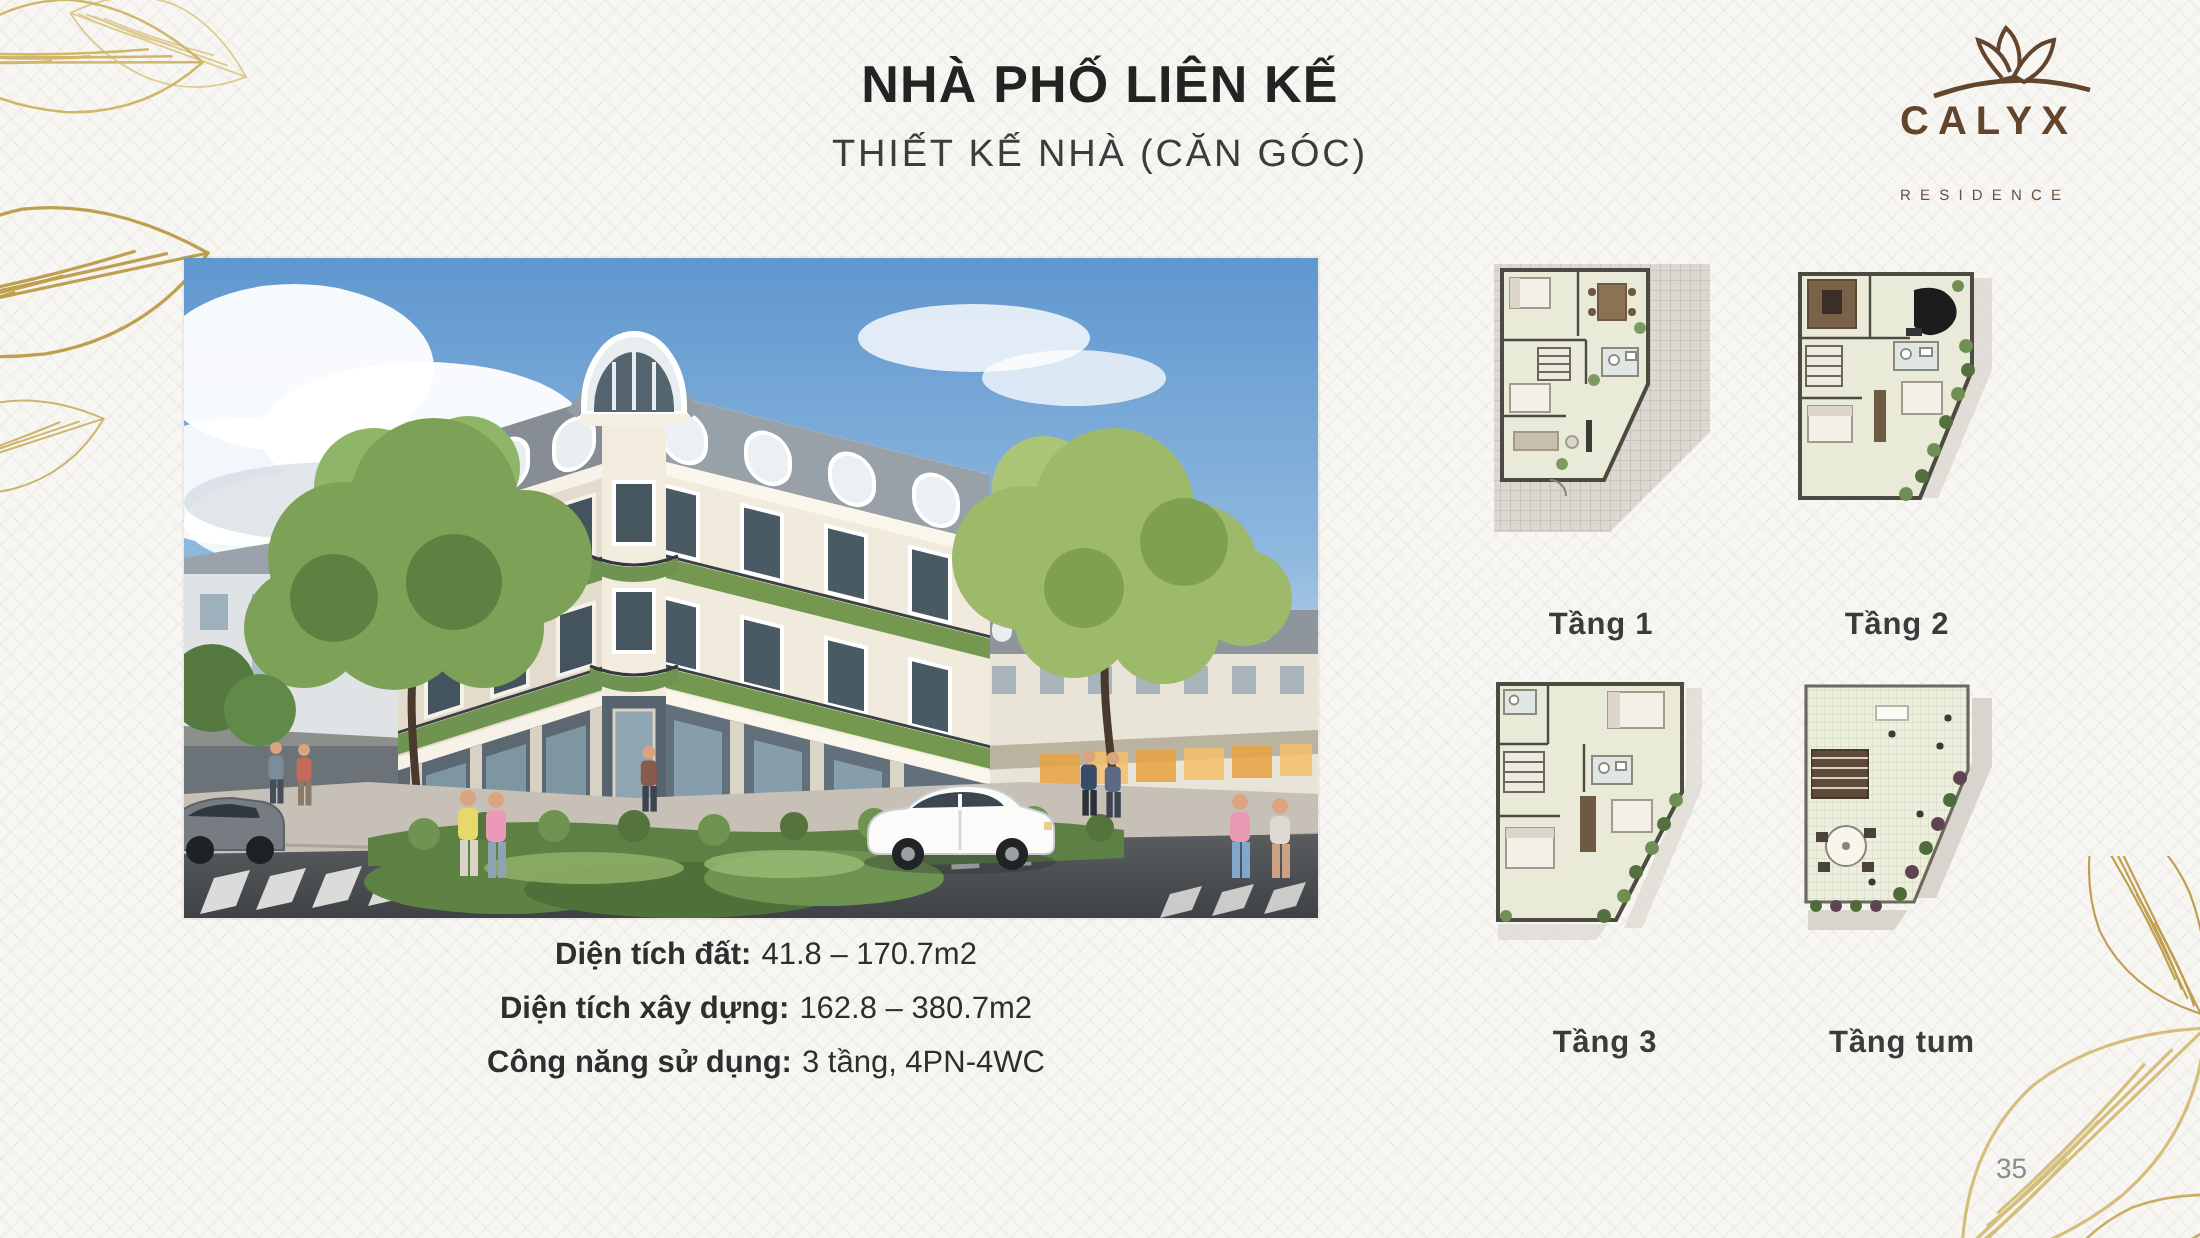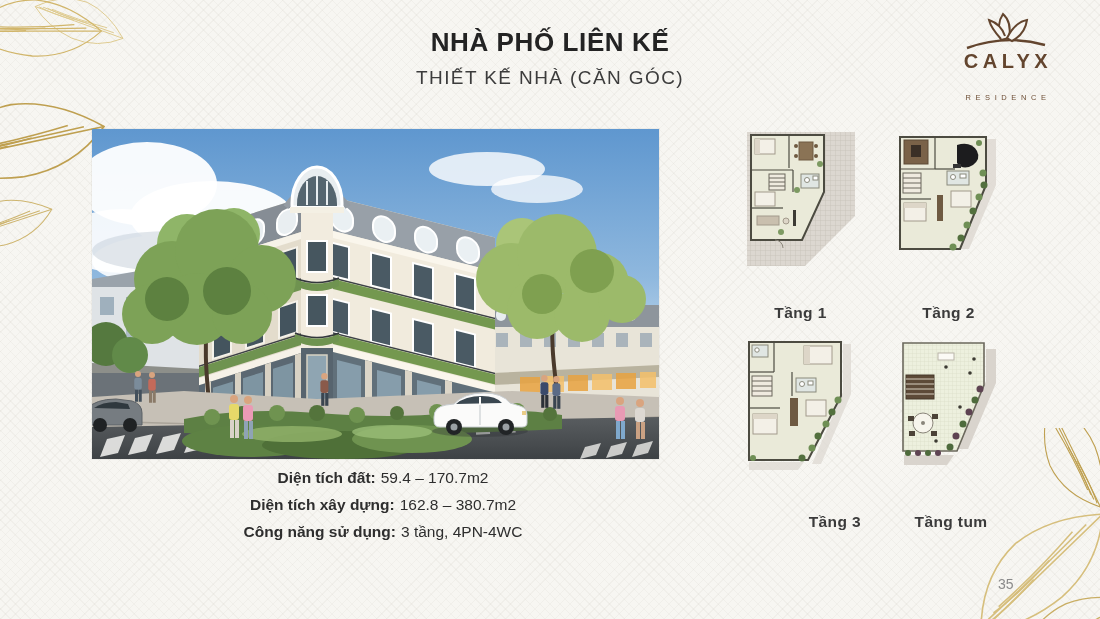--- a/index.html
+++ b/index.html
@@ -10,37 +10,37 @@
     background-image:
       repeating-linear-gradient(45deg, rgba(208,204,194,.16) 0 1px, transparent 1px 7px),
       repeating-linear-gradient(-45deg, rgba(208,204,194,.16) 0 1px, transparent 1px 7px);
   }
   .deco{position:absolute;pointer-events:none;}
   .deco-tl{left:-12px;top:-14px;}
   .deco-br{left:972px;top:428px;}
   .header{position:absolute;left:250px;top:26px;width:600px;text-align:center;}
   .title{margin:1px;font-size:26px;font-weight:bold;letter-spacing:.6px;color:#232323;}
   .subtitle{margin:9px 0 0 0;font-size:19px;font-weight:400;letter-spacing:1.4px;color:#3c3c3c;}
-  .logo{position:absolute;left:946px;top:12px;width:120px;text-align:center;color:#63452e;}
+  .logo{position:absolute;left:946px;top:12px;width:120px;text-align:left;color:#63452e;}
   .logo-mark{display:block;margin:0 auto;}
   .logo-name{font-size:20px;font-weight:bold;letter-spacing:4.5px;margin-top:-2px;padding-left:4px;}
   .logo-sub{font-size:7.5px;font-weight:400;letter-spacing:4.6px;margin-top:20px;padding-left:4px;color:#6d4e35;}
   .photo{position:absolute;left:92px;top:129px;width:567px;height:330px;box-shadow:0 0 0 1px rgba(0,0,0,.04);}
   .specs{position:absolute;left:228px;top:469px;width:310px;text-align:center;font-size:15.5px;color:#2e2e2e;}
   .spec-line{margin-bottom:9px;white-space:nowrap;}
   .spec-label{font-weight:bold;margin-right:5px;}
   .plan{position:absolute;}
   #plan1{left:745px;top:130px;}
   #plan2{left:895px;top:133px;}
   #plan3{left:744px;top:338px;}
   #plan4{left:896px;top:337px;}
   .plan-label{position:absolute;text-align:center;font-size:15.5px;color:#3b3b3b;letter-spacing:.4px;font-weight:bold;}
   #label1{left:745px;top:304px;width:111px;}
   #label2{left:895px;top:304px;width:107px;}
-  #label3{left:744px;top:513px;width:117px;text-align:right;}
+  #label3{left:744px;top:513px;width:117px;}
   #label4{left:896px;top:513px;width:110px;}
   .page-number{position:absolute;left:998px;top:576px;font-size:14px;color:#8a8a8a;}
 </style>
 </head>
 <body>
 
 <div class="slide">
 
   <svg width="0" height="0" style="position:absolute">
     <defs>
@@ -387,21 +387,21 @@
             <rect x="3" y="9" width="10" height="16" rx="3" fill="#5b6b86"></rect>
           <rect x="4" y="25" width="4" height="16" fill="#3a4550"></rect>
             <rect x="9" y="25" width="4" height="16" fill="#3a4550"></rect>
         </g>
       </g>
     </svg>
   </div>
 
   <div class="specs">
     <div class="spec-line">
-      <span class="spec-label">Diện tích đất:</span><span>59.4 – 170.7m2</span>
+      <span class="spec-label">Diện tích đất:</span><span>41.8 – 170.7m2</span>
     </div>
     <div class="spec-line">
       <span class="spec-label">Diện tích xây dựng:</span><span>162.8 – 380.7m2</span>
     </div>
     <div class="spec-line">
       <span class="spec-label">Công năng sử dụng:</span><span>3 tầng, 4PN-4WC</span>
     </div>
   </div>
 
   <svg id="plan1" class="plan" width="111" height="153" viewBox="0 0 111 153">

